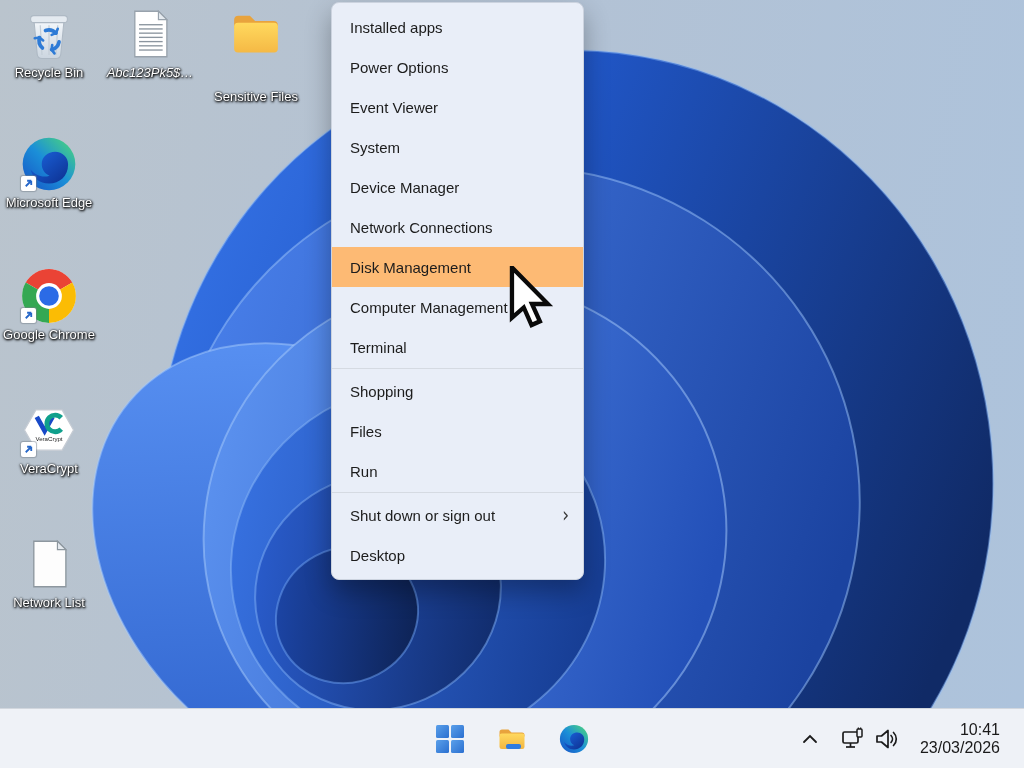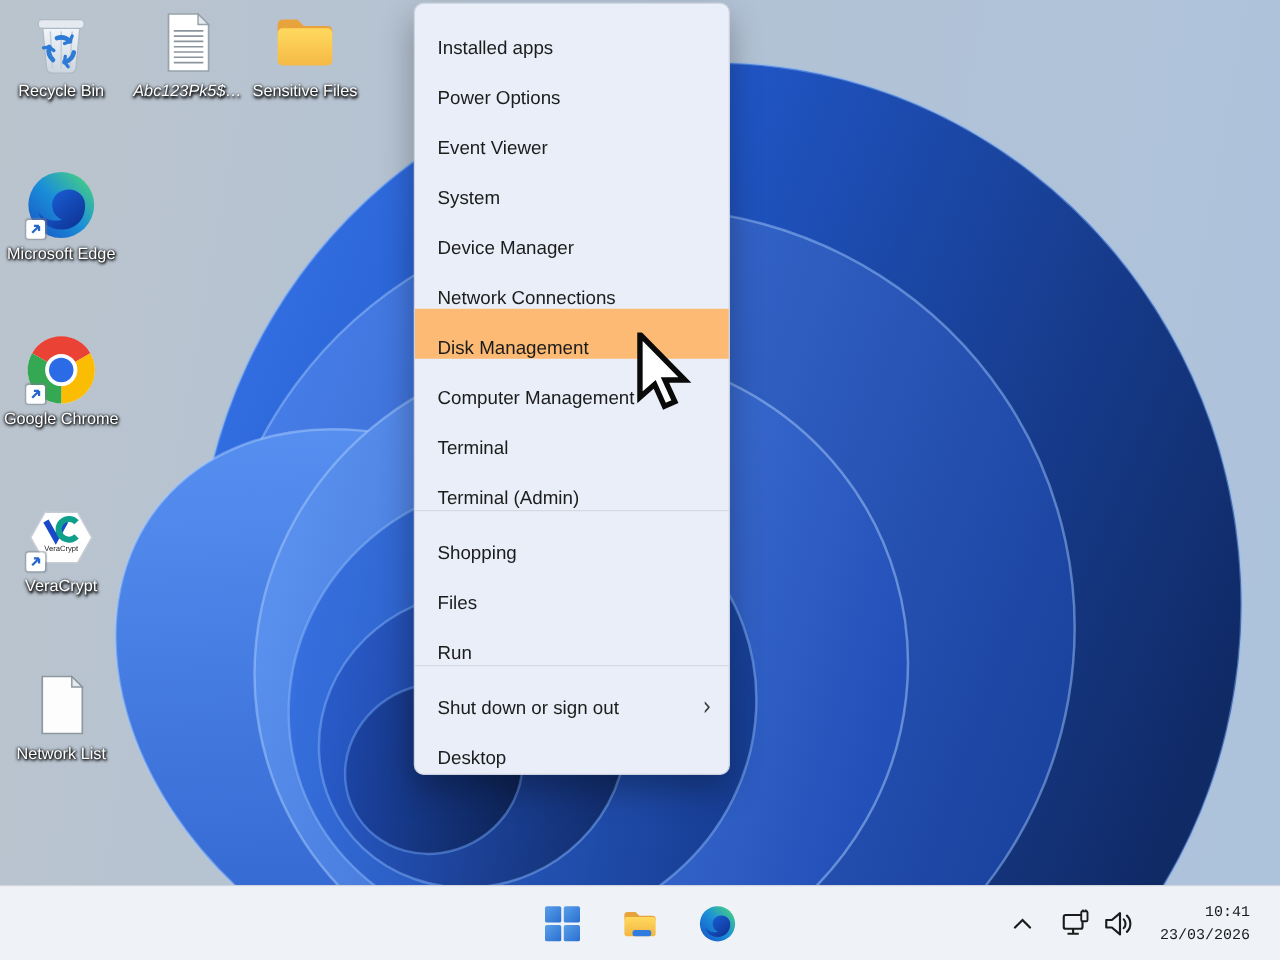--- a/index.html
+++ b/index.html
@@ -17,40 +17,40 @@
   .icwrap { position:relative; width:56px; height:56px; display:flex; align-items:center; justify-content:center; }
   .dlabel { margin-top:3px; font-size:13px; line-height:16px; color:#fff; text-align:right; max-width:104px;
             text-shadow:0 1px 3px rgba(0,0,0,.95), 0 0 2px rgba(0,0,0,.85), 1px 1px 2px rgba(0,0,0,.9); }
   .scut { position:absolute; left:0; bottom:1px; width:15px; height:15px; background:#fff;
           border-radius:2px; box-shadow:0 0 1px 1px rgba(120,130,140,.55); display:flex; align-items:center; justify-content:center; }
 
   
   .winx { position:absolute; left:331px; top:2px; width:253px; padding:4px 0;
           background:#e9eef8; border:1px solid #ccd3df; border-radius:8px;
           box-shadow:0 12px 26px rgba(0,0,0,.30); z-index:5; }
-  .winx-item { height:40px; display:flex; align-items:flex-end; padding:0 14px 0 18px;
+  .winx-item { height:40px; display:flex; align-items:center; padding:0 14px 0 18px;
                font-size:15px; color:#1c1c1c; }
   .winx-item.hl { background:#fdba74; }
   .winx-item .arrow { margin-left:auto; color:#3a3a3a; font-size:17px; line-height:1;
                       transform:scaleY(1.25); font-family:"DejaVu Sans",sans-serif; }
   .winx-sep { height:1px; background:#d5dae2; margin:1px 0 2px; }
 
   
   .cursor { position:absolute; left:509px; top:266px; z-index:9; }
 
   
   .taskbar { position:absolute; left:0; top:708px; width:1024px; height:60px;
              background:#eff2f7; border-top:1px solid #d2d7de; z-index:6; }
   .tb-center { position:absolute; left:50%; top:0; height:100%; transform:translateX(-50%);
                display:flex; align-items:center; gap:22px; }
   .tb-btn { width:40px; height:40px; display:flex; align-items:center; justify-content:center; border-radius:5px; }
   .tray { position:absolute; right:0; top:0; height:100%; display:flex; align-items:center; padding-right:24px; }
   .tray .chev { margin-right:22px; display:flex; }
   .tray .ticon { margin-right:8px; display:flex; }
-  .clock { margin-left:12px; text-align:right; font-size:12px; line-height:18px; color:#1a1a1a;font-family:Liberation Mono, monospace; }
+  .clock { margin-left:12px; text-align:right; font-size:16px; line-height:18px; color:#1a1a1a; }
 </style>
 </head>
 <body>
 
 <div class="desktop">
   <svg class="bloom" width="1024" height="708" viewBox="0 0 1024 708">
     <defs>
       <linearGradient id="p1" x1="0" y1="0" x2="1" y2="0.6">
         <stop offset="0" stop-color="#3b7bf0"></stop>
           <stop offset="0.45" stop-color="#2055c4"></stop>
@@ -133,21 +133,21 @@
             <line x1="19" y1="36" x2="47" y2="36"></line>
           <line x1="19" y1="41" x2="47" y2="41"></line>
             <line x1="19" y1="46" x2="47" y2="46"></line>
           <line x1="19" y1="51" x2="47" y2="51"></line>
         </g>
       </svg>
     </div>
     <span class="dlabel">Abc123Pk5$…</span>
   </div>
 
-  <div class="dicon" style="left:192px; top:6px;">
+  <div class="dicon" style="left:204px; top:6px;gap:24px;">
     <div class="icwrap">
       <svg width="56" height="56" viewBox="0 0 64 64">
         <defs>
             <linearGradient id="fold" x1="0" y1="0" x2="0" y2="1">
           <stop offset="0" stop-color="#ffd95e"></stop>
               <stop offset="1" stop-color="#f5b945"></stop>
             </linearGradient>
           </defs>
         <path d="M7,16 q0,-5 5,-5 h13 l6,6 h21 q5,0 5,5 v4 H7 Z" fill="#e8a33d"></path>
         <rect x="7" y="19" width="50" height="34" rx="4.5" fill="url(#fold)"></rect>
@@ -250,23 +250,20 @@
     </div>
   <div class="winx-item hl">
       <span>Disk Management</span>
     </div>
   <div class="winx-item">
       <span>Computer Management</span>
     </div>
   <div class="winx-item">
       <span>Terminal</span>
     </div>
-  <div class="winx-item">
-      <span>Terminal (Admin)</span>
-    </div>
   <div class="winx-sep"></div>
   <div class="winx-item">
       <span>Shopping</span>
     </div>
   <div class="winx-item">
       <span>Files</span>
     </div>
   <div class="winx-item">
       <span>Run</span>
     </div>

